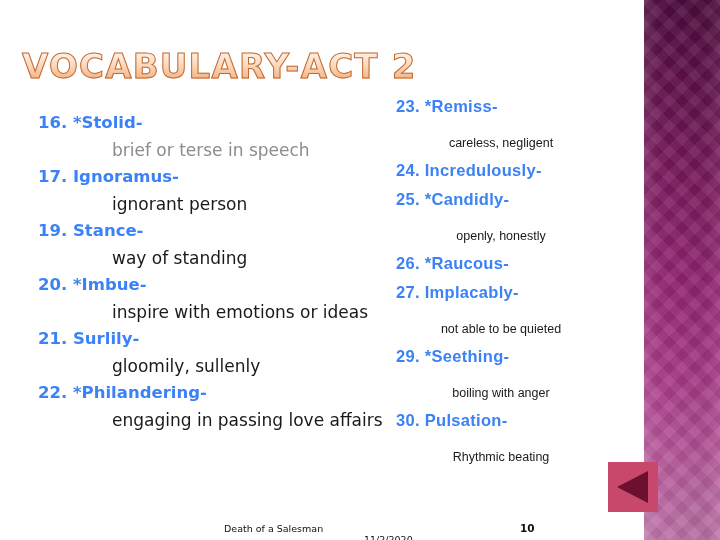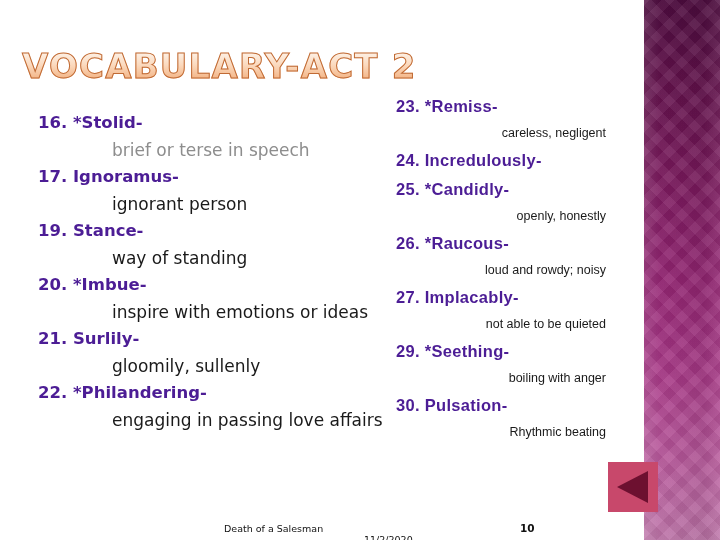--- a/index.html
+++ b/index.html
@@ -69,21 +69,21 @@
     white-space: nowrap;
   }
 
   
   .column { position: absolute; }
   #col-left  { left: 38px;  top: 112px; width: 330px; }
   #col-right { left: 396px; top: 95px;  width: 212px; }
 
   .term {
     font-weight: bold;
-    color: #4c1d95;
+    color: #3b82f6;
     white-space: nowrap;
   }
   .definition {
     color: #1a1a1a;
     white-space: nowrap;
   }
   .definition.muted { color: #8d8d8d; }
 
   
   #col-left .term {
@@ -105,22 +105,22 @@
   #col-right .term {
     font-family: "Liberation Sans", sans-serif;
     font-size: 16.5px;
     line-height: 22px;
     letter-spacing: 0.3px;
   }
   #col-right .definition {
     font-family: "Liberation Sans", sans-serif;
     font-size: 12.5px;
     line-height: 18px;
-    text-align: right;
-    margin-top: 7px;
+    text-align: center;
+    margin-top: 17px;
     padding-right: 2px;
   }
   #col-right .entry { margin-bottom: 7px; }
 
   
   #nav-back {
     position: absolute;
     left: 608px;
     top: 462px;
     width: 50px;
@@ -198,21 +198,20 @@
       </div>
       <div class="entry">
         <div class="term">24.  Incredulously-</div>
       </div>
       <div class="entry">
         <div class="term">25. *Candidly-</div>
         <div class="definition">openly, honestly</div>
       </div>
       <div class="entry">
         <div class="term">26. *Raucous-</div>
-        <div class="definition">loud and rowdy; noisy</div>
       </div>
       <div class="entry">
         <div class="term">27.  Implacably-</div>
         <div class="definition">not able to be quieted</div>
       </div>
       <div class="entry">
         <div class="term">29. *Seething-</div>
         <div class="definition">boiling with anger</div>
       </div>
       <div class="entry">

